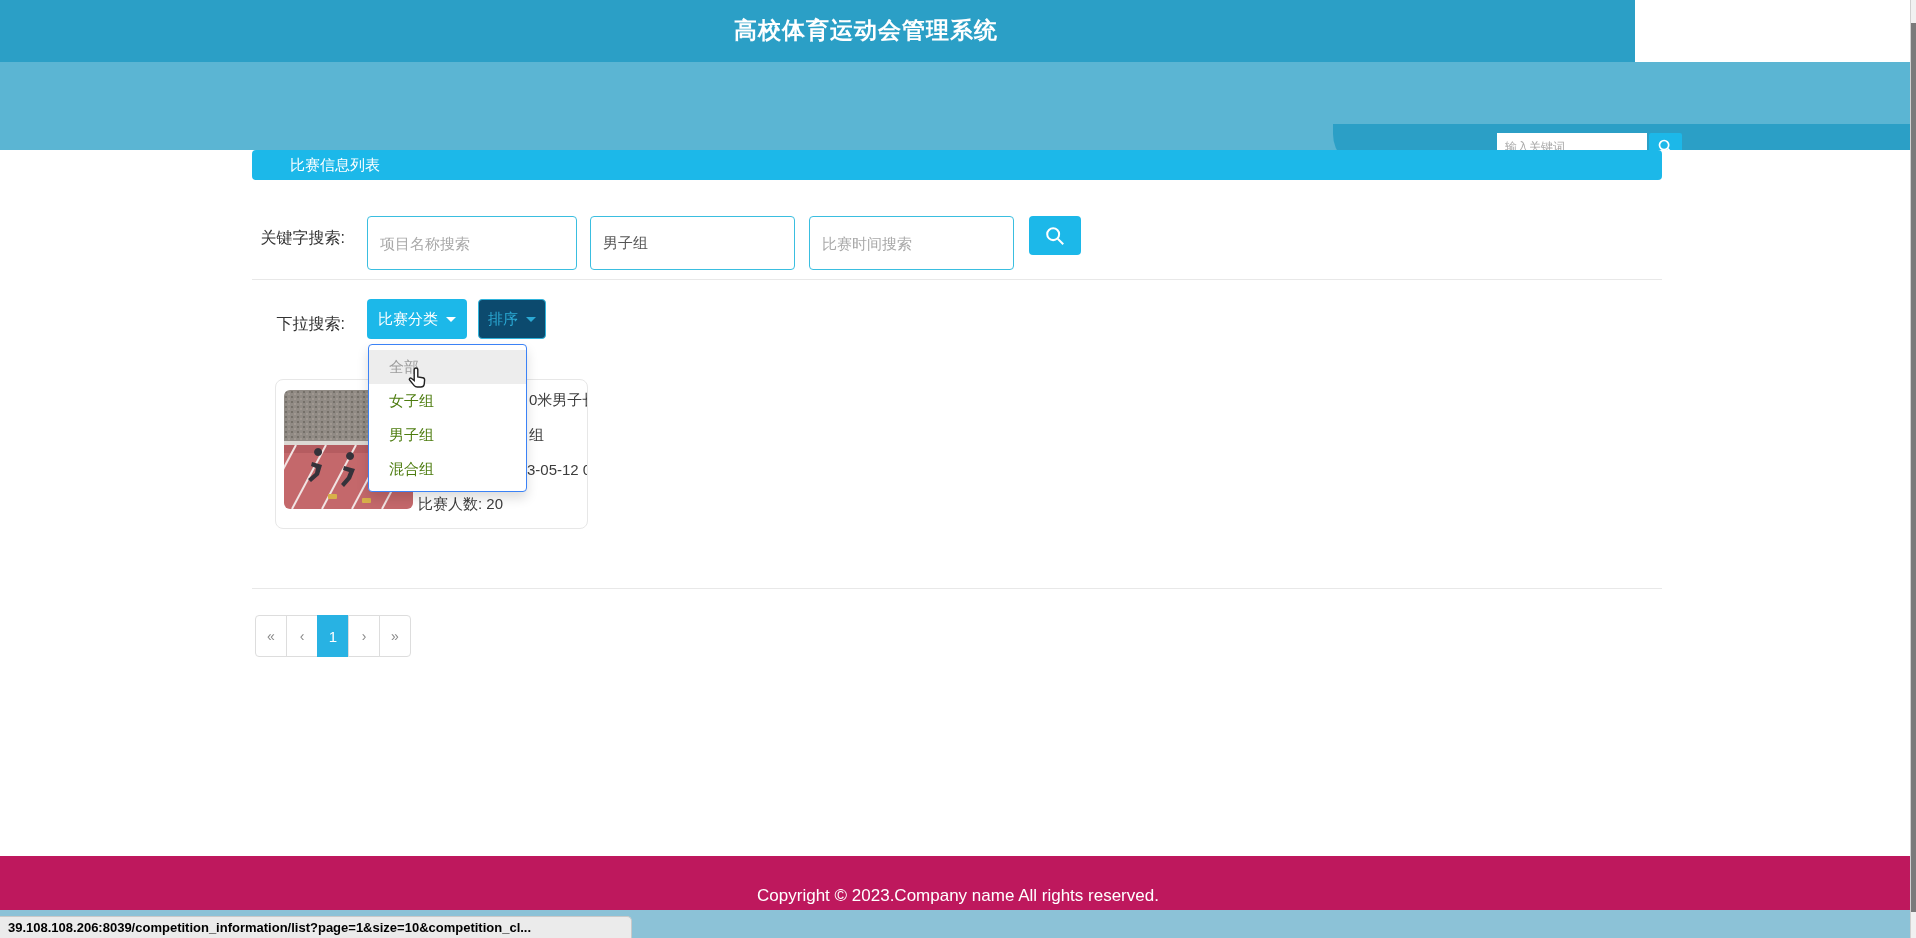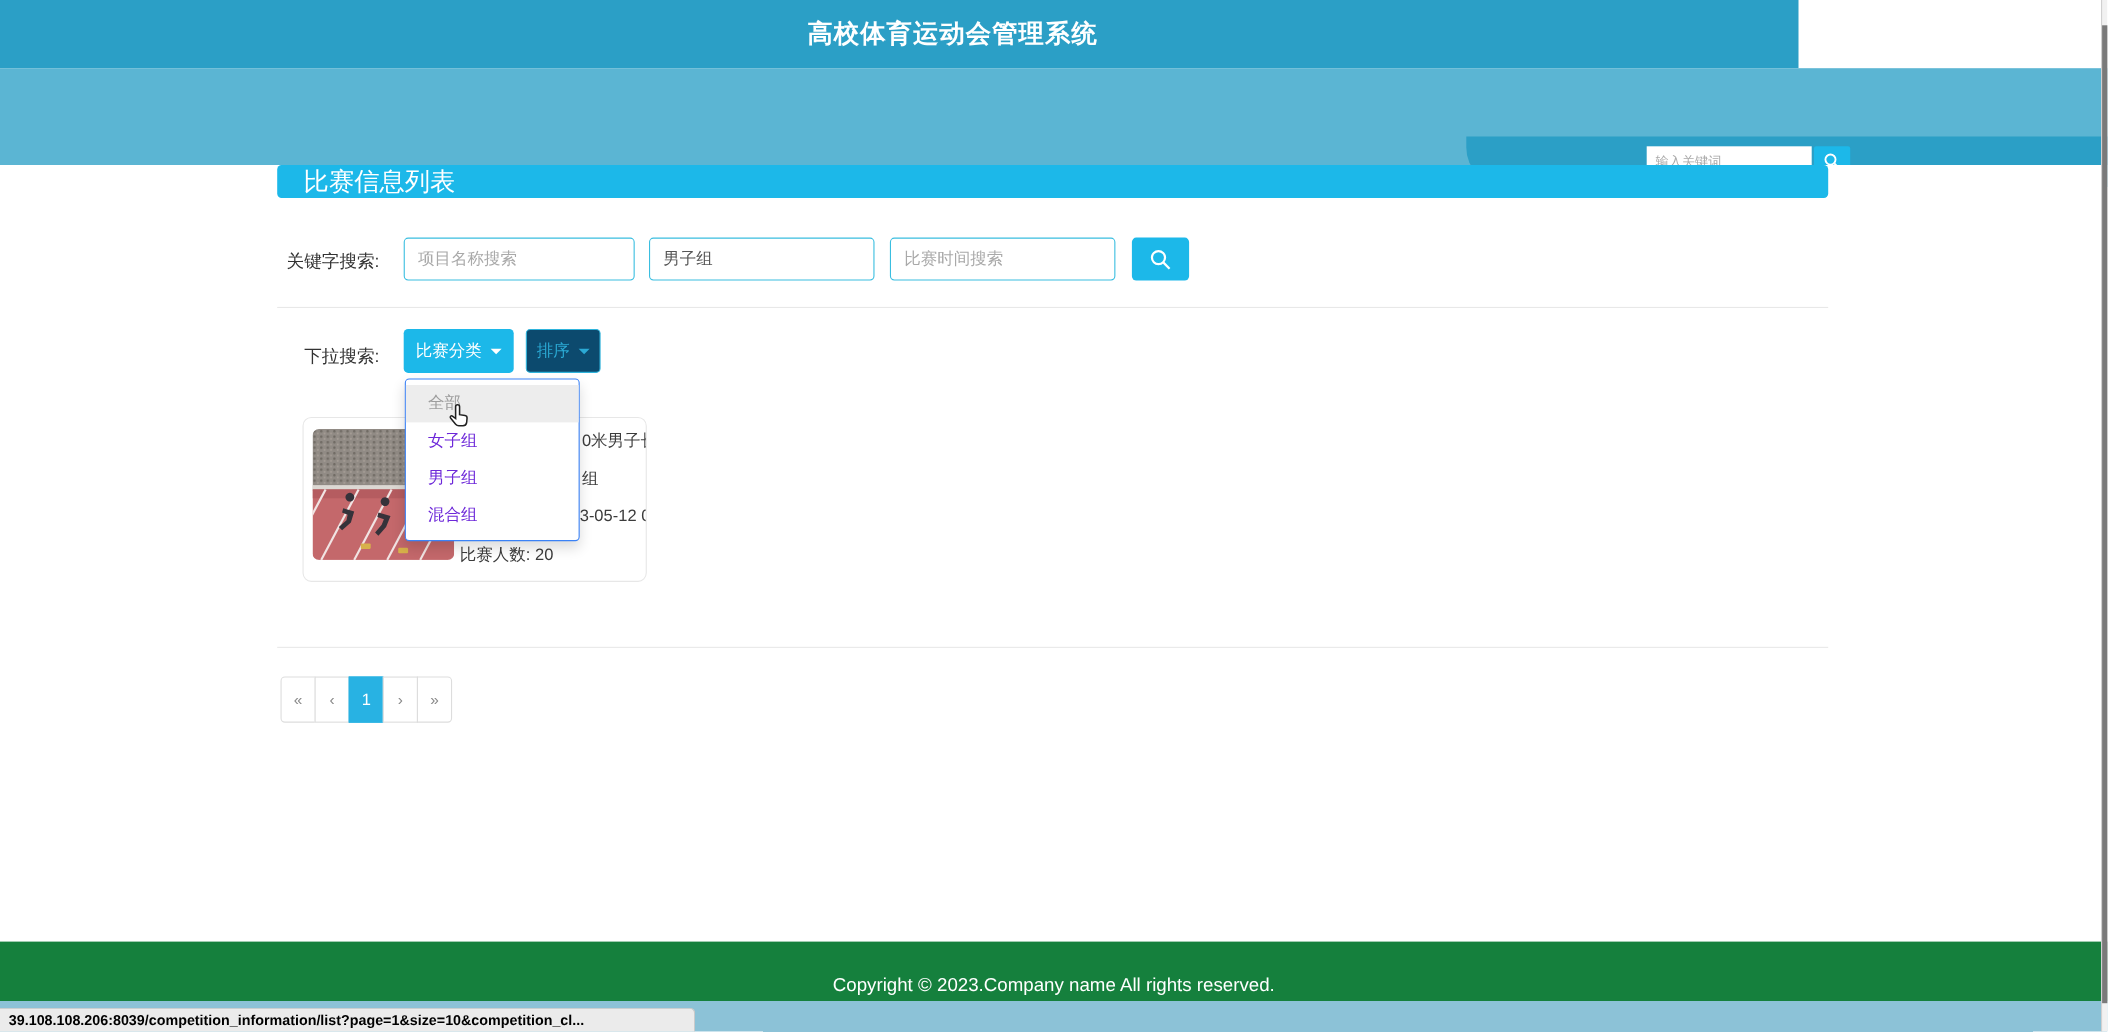--- a/index.html
+++ b/index.html
@@ -23,23 +23,23 @@
     box-sizing:border-box;padding:0 8px;font-size:12px;color:#333;outline:none;background:#fff;}
   .hdr-search-btn{position:absolute;left:316px;top:9px;width:33px;height:27px;background:#1CB8E9;
     border:none;border-radius:2px;display:flex;align-items:center;justify-content:center;cursor:pointer;}
   .user-menu{position:absolute;left:1635px;top:119px;color:#fff;font-size:16px;font-weight:700;cursor:pointer;}
   .caret{display:inline-block;width:0;height:0;border-left:5px solid transparent;
     border-right:5px solid transparent;border-top:5px solid currentColor;margin-left:8px;vertical-align:2px;}
 
   
   .content{position:absolute;left:0;top:150px;width:1916px;height:706px;background:#fff;}
   .list-header{position:absolute;left:252px;top:0;width:1410px;height:30px;background:#1CB8E9;
-    border-radius:4px;color:#fff;font-size:23px;line-height:30px;box-sizing:border-box;padding-left:24px;}
+    border-radius:4px;color:#fff;font-size:15px;line-height:30px;box-sizing:border-box;padding-left:38px;}
   .kw-label{position:absolute;left:220px;top:78px;width:125px;text-align:right;font-size:16px;color:#333;}
-  .kw-input{position:absolute;top:66px;height:39px;box-sizing:border-box;border:1px solid #3ABEE0;
+  .kw-input{position:absolute;top:66px;height:54px;box-sizing:border-box;border:1px solid #3ABEE0;
     border-radius:4px;padding:0 12px;font-size:15px;color:#555;outline:none;}
   .kw-input::placeholder,.hdr-search-input::placeholder{color:#a9a9a9;opacity:1;}
   .kw-input.i1{left:367px;width:210px;}
   .kw-input.i2{left:590px;width:205px;}
   .kw-input.i3{left:809px;width:205px;}
   .kw-search-btn{position:absolute;left:1029px;top:66px;width:52px;height:39px;background:#1CB8E9;
     border:none;border-radius:4px;display:flex;align-items:center;justify-content:center;cursor:pointer;}
   .divider{position:absolute;left:252px;width:1410px;height:1px;background:#e8e8e8;}
   .div1{top:129px;} .div2{top:438px;}
   .dd-label{position:absolute;left:220px;top:164px;width:125px;text-align:right;font-size:16px;color:#333;}
@@ -47,42 +47,42 @@
     color:#fff;border:none;border-radius:4px;font-size:15px;cursor:pointer;
     font-family:"Liberation Sans","DejaVu Sans",sans-serif;}
   .btn-sort{position:absolute;left:478px;top:149px;width:68px;height:40px;background:#0c4a6e;
     color:#2BA9D4;border:1px solid #2FB4DC;border-radius:4px;font-size:15px;cursor:pointer;
     font-family:Liberation Serif, serif;}
 
   
   .dd-menu{position:absolute;left:368px;top:194px;width:159px;box-sizing:border-box;background:#fff;
     border:1px solid #3b82f6;border-radius:4px;padding:5px 0;z-index:50;
     box-shadow:0 6px 12px rgba(0,0,0,.14);}
-  .dd-item{height:34px;line-height:34px;padding:0 20px;font-size:15px;color:#6d28d9;cursor:pointer;}
+  .dd-item{height:34px;line-height:34px;padding:0 20px;font-size:15px;color:#4d7c0f;cursor:pointer;}
   .dd-item.hover{background:#ededed;color:#9d9d9d;}
   .cursor-icon{position:absolute;left:406px;top:216px;width:24px;height:24px;z-index:60;pointer-events:none;}
 
   
   .card{position:absolute;left:275px;top:229px;width:313px;height:150px;box-sizing:border-box;
     background:#fff;border:1px solid #e7e7e7;border-radius:8px;overflow:hidden;z-index:10;cursor:pointer;}
   .card-img{position:absolute;left:8px;top:10px;width:129px;height:119px;border-radius:6px;overflow:hidden;}
   .card-line{position:absolute;font-size:15px;color:#3c3c3c;white-space:nowrap;}
   .cl1{left:253px;top:11px;} .cl2{left:253px;top:46px;} .cl3{left:251px;top:81px;} .cl4{left:142px;top:115px;}
 
   
   .pagination{position:absolute;left:255px;top:465px;display:flex;}
   .page-btn{width:32px;height:42px;box-sizing:border-box;border:1px solid #ddd;background:#fff;
     color:#8a8a8a;font-size:14px;display:flex;align-items:center;justify-content:center;
     margin-left:-1px;cursor:pointer;}
   .page-btn:first-child{margin-left:0;border-radius:4px 0 0 4px;}
   .page-btn:last-child{border-radius:0 4px 4px 0;}
   .page-btn.active{background:#28B2E3;border-color:#28B2E3;color:#fff;font-size:15px;}
 
   
-  .footer{position:absolute;left:0;top:856px;width:1916px;height:54px;background:#15803d;}
+  .footer{position:absolute;left:0;top:856px;width:1916px;height:54px;background:#be185d;}
   .copyright{position:absolute;left:0;top:30px;width:1916px;text-align:center;color:#fff;font-size:17px;}
   .footer-strip{position:absolute;left:0;top:910px;width:1916px;height:28px;background:#8CC2D7;}
   .status-bar{position:absolute;left:0;top:916px;height:22px;width:632px;box-sizing:border-box;
     background:#ebebeb;border-top:1px solid #c9c9c9;border-right:1px solid #c9c9c9;
     border-top-right-radius:5px;color:#000000;font-size:13px;line-height:21px;padding-left:8px;
     white-space:nowrap;overflow:hidden;z-index:80;font-weight:bold;}
 
   
   .scrollbar{position:absolute;left:1910px;top:0;width:6px;height:938px;background:#f1f1f1;
     border-left:1px solid #d0d0d0;box-sizing:border-box;z-index:90;}

